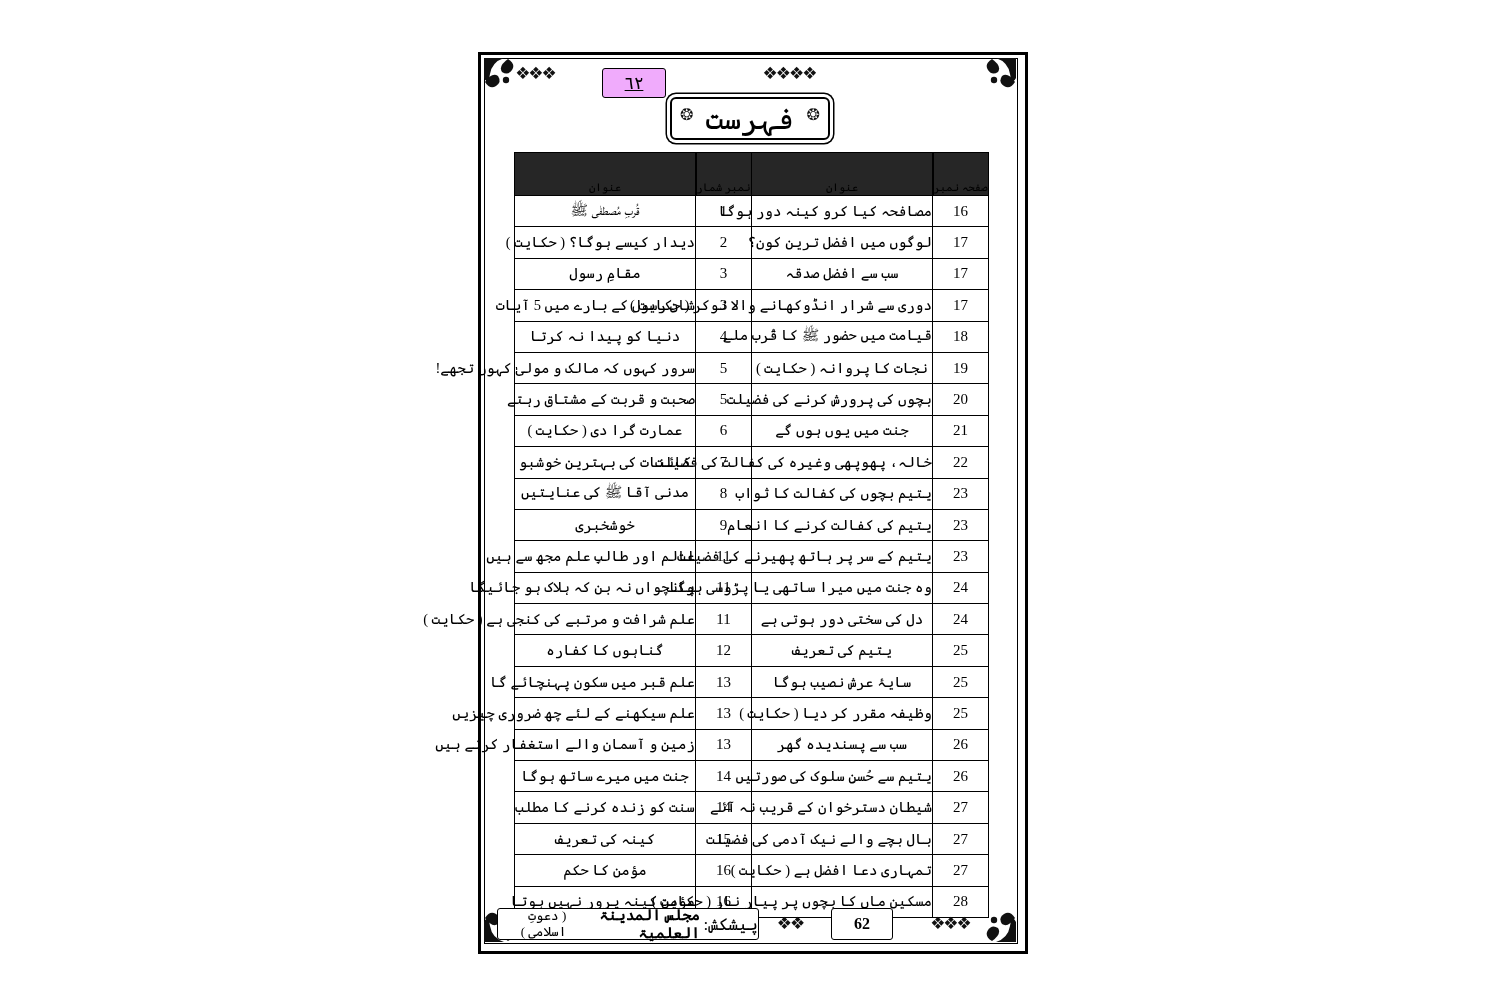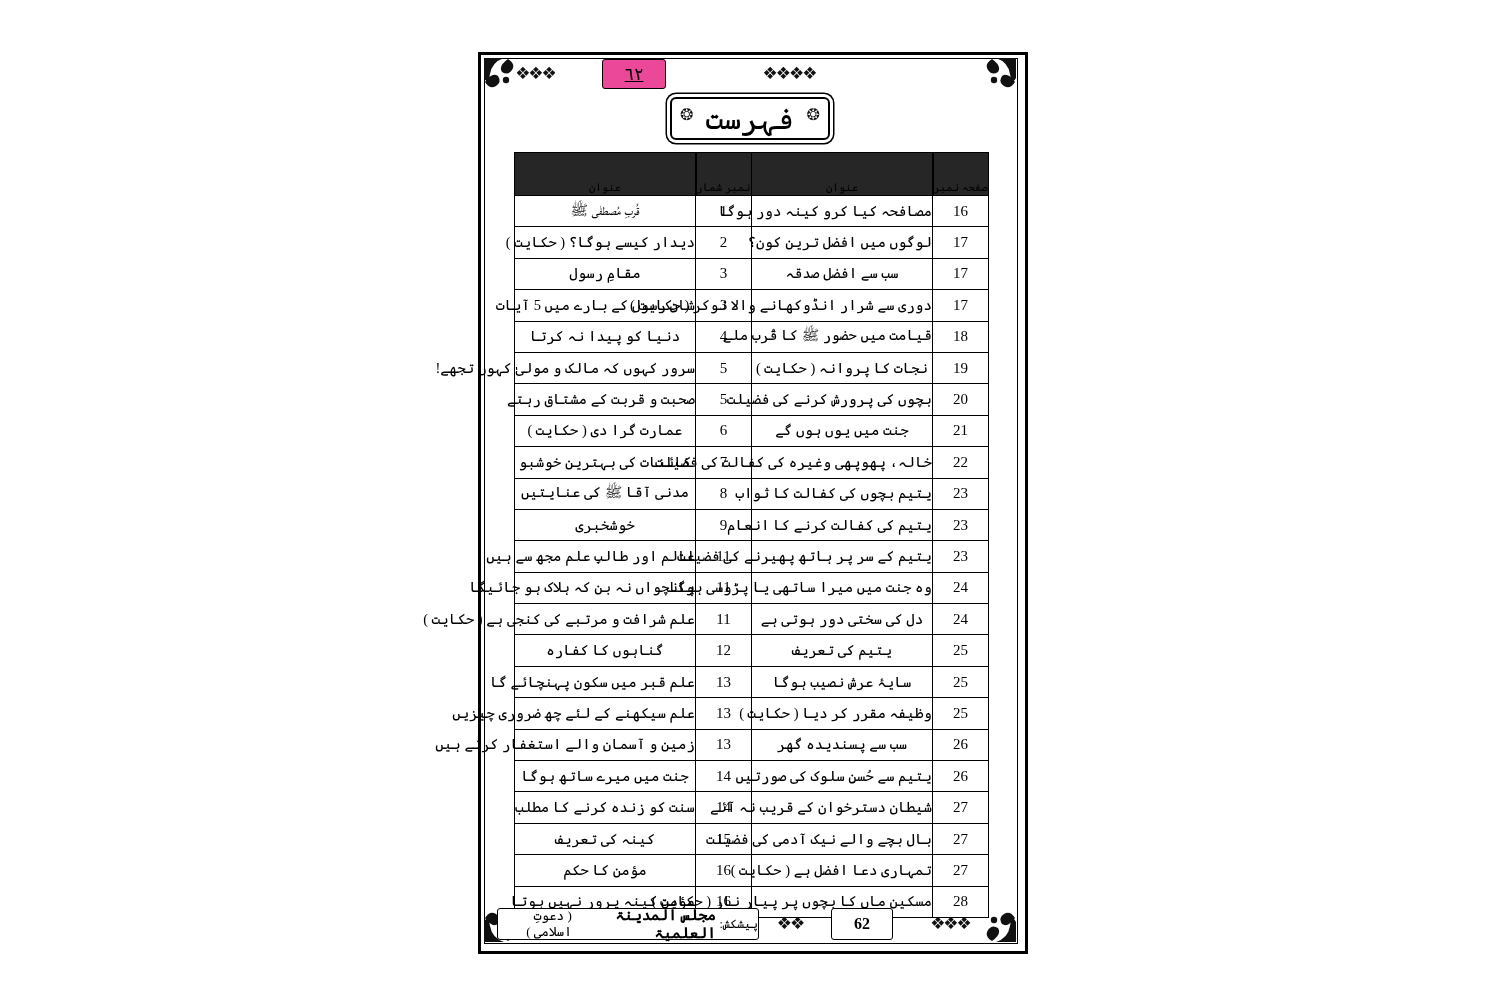--- a/index.html
+++ b/index.html
@@ -60,28 +60,28 @@
   
   .hdr-bar {
     position: absolute;
     left: 497px;
     top: 59px;
     width: 506px;
     height: 30px;
   }
   .hdr-pill {
     position: absolute;
-    top: 0;
+    top: 9px;
     height: 28px;
     border: 1.5px solid #000;
     border-radius: 3px;
     display: flex;
     align-items: center;
     justify-content: center;
-    background: #ec4899;
+    background: #f0abfc;
     font-size: 14px;
     text-decoration: underline;
   }
   .hdr-title {
     right: 0;
     width: 230px;
   }
   .hdr-page {
     left: 105px;
     width: 62px;
@@ -202,21 +202,21 @@
     width: 60px;
     font-size: 16px;
     font-weight: bold;
     margin-left: 40px;
   }
   .ft-pub {
     left: 0;
     width: 260px;
     font-size: 14px;
   }
-  .ft-pub .lbl { font-size: 12px; text-align: center; }
+  .ft-pub .lbl { font-size: 17px; text-align: center; }
   .ft-pub .main { font-size: 15px; font-weight: bold; }
   .ft-pub .paren { font-size: 13px; }
   .ft-orn {
     position: absolute;
     top: 3px;
     font-size: 17px;
     line-height: 26px;
     letter-spacing: -2px;
     color: #111;
   }

